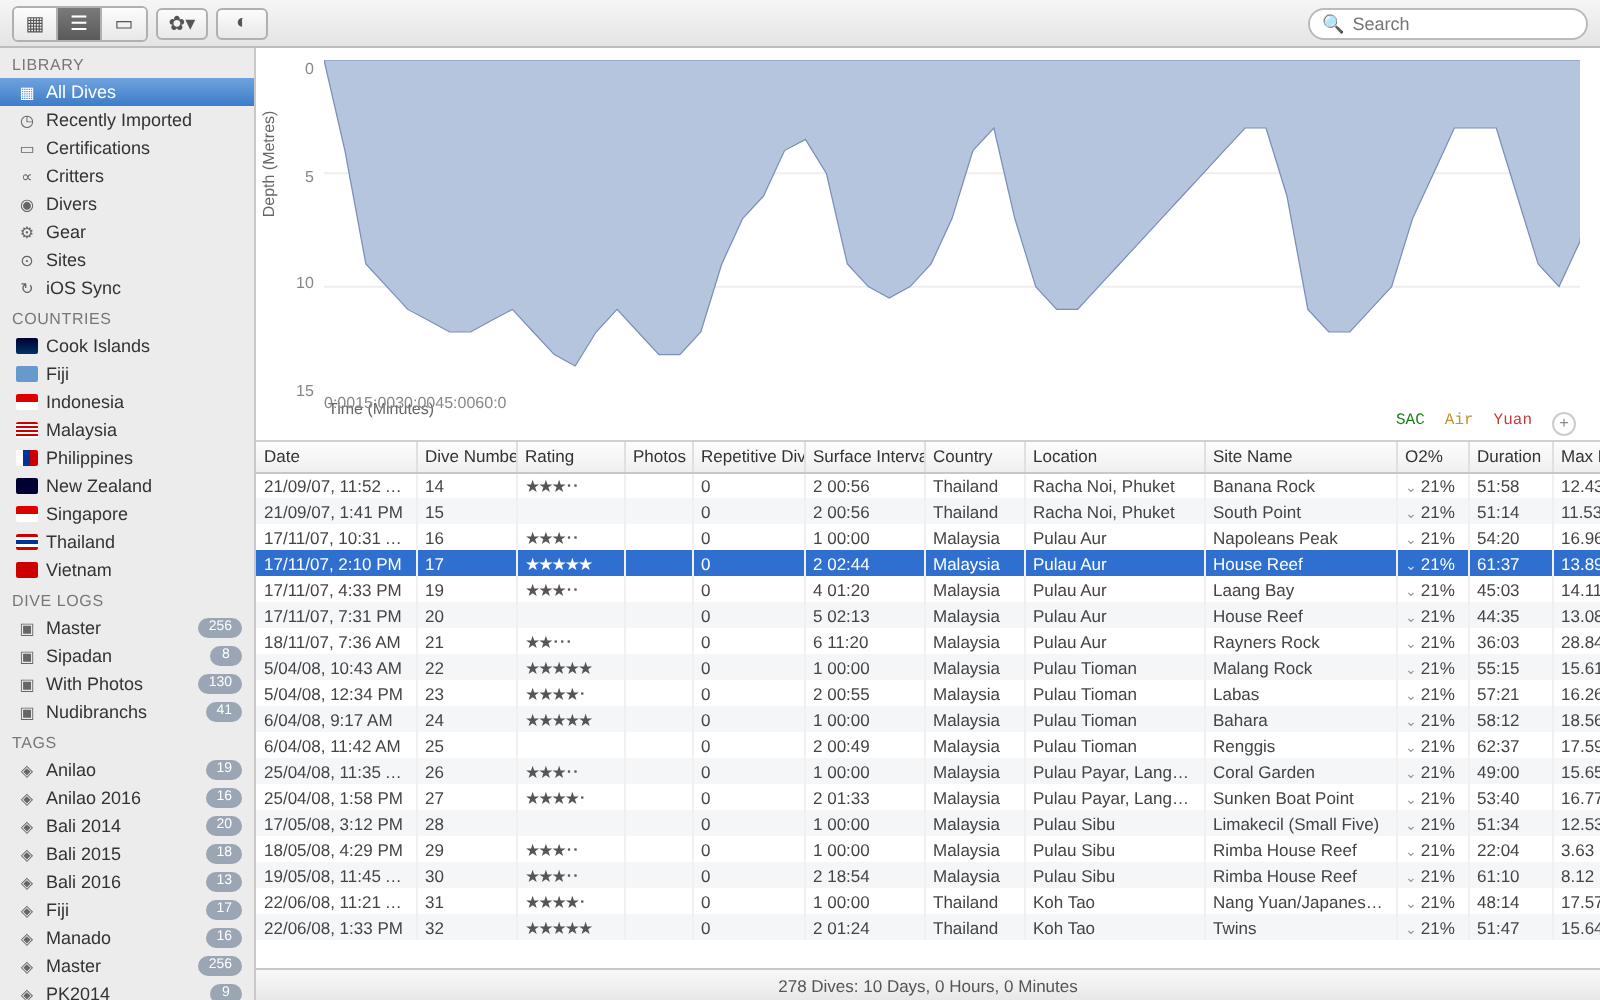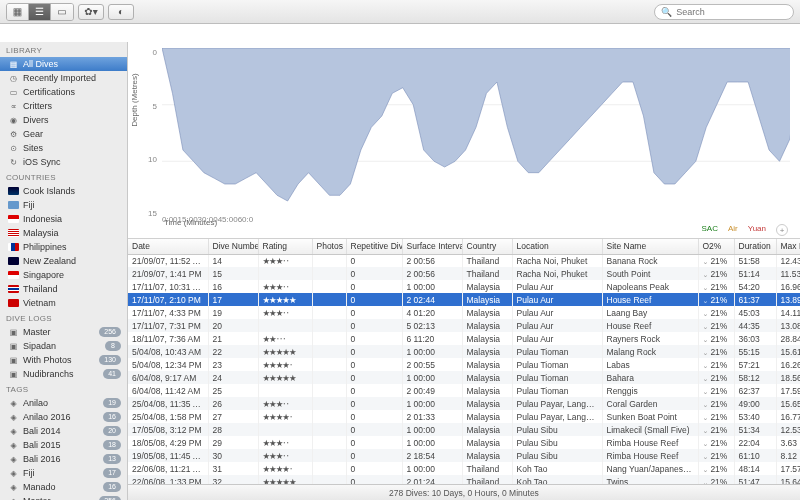--- a/index.html
+++ b/index.html
@@ -12,21 +12,21 @@
 .segmented > span { width: 22px; height: 16px; display: flex; align-items: center; justify-content: center; background: linear-gradient(#fcfcfc,#e8e8e8); border-right: 1px solid #b0b0b0; font-size: 10px; color: #555; cursor: pointer; }
 .segmented > span:last-child { border-right: none; }
 .segmented > span.active { background: linear-gradient(#7a7a7a,#5a5a5a); color: #fff; }
 .tbtn { width: 26px; height: 16px; border: 1px solid #b0b0b0; border-radius: 3px; background: linear-gradient(#fcfcfc,#e8e8e8); display: flex; align-items: center; justify-content: center; font-size: 10px; color: #555; cursor: pointer; }
 .spacer { flex: 1; }
 .search { width: 140px; height: 16px; border: 1px solid #bbb; border-radius: 8px; background: #fff; display: flex; align-items: center; padding: 0 6px; gap: 4px; }
 .search input { border: none; outline: none; font-size: 9px; width: 100%; }
 .search .sicon { color: #888; font-size: 9px; }
 
 
-.body { flex: 1; display: flex; min-height: 0; margin-top: 18px; }
+.body { flex: 1; display: flex; min-height: 0; }
 
 
 .sidebar { width: 128px; background: #ececec; border-right: 1px solid #c8c8c8; overflow-y: auto; font-size: 9px; }
 .shdr { padding: 4px 6px 2px; font-size: 8px; color: #777; letter-spacing: 0.3px; }
 .srow { display: flex; align-items: center; padding: 1px 6px 1px 8px; height: 14px; cursor: pointer; gap: 4px; }
 .srow.sel { background: linear-gradient(#6fa3de,#3d7cc9); color: #fff; }
 .srow .sicon2 { width: 11px; height: 9px; display: inline-flex; align-items: center; justify-content: center; font-size: 8px; color: #666; }
 .srow.sel .sicon2 { color: #fff; }
 .srow .flag { width: 11px; height: 8px; border-radius: 1px; background: #bbb; display: inline-block; }
 .srow .lbl { flex: 1; white-space: nowrap; overflow: hidden; text-overflow: ellipsis; }
@@ -35,21 +35,21 @@
 
 .main { flex: 1; display: flex; flex-direction: column; min-width: 0; }
 
 
 .chart-wrap { height: 196px; position: relative; padding: 6px 10px 4px 34px; }
 .chart-svg { width: 100%; height: 170px; }
 .ylabel { position: absolute; left: 2px; top: 50%; transform: rotate(-90deg) translateX(25%); transform-origin: left top; font-size: 8px; color: #666; }
 .xlabel { font-size: 8px; color: #666; padding-left: 2px; margin-top: -2px; }
 .xticks { position: absolute; left: 34px; right: 10px; bottom: 14px; display: flex; justify-content: flex-start; font-size: 8px; color: #888; }
 .yticks { position: absolute; left: 20px; top: 6px; height: 170px; display: flex; flex-direction: column; justify-content: space-between; font-size: 8px; color: #888; text-align: right; }
-.chart-legend { position: absolute; right: 12px; bottom: 2px; display: flex; gap: 10px; font-size: 8px; }
+.chart-legend { position: absolute; right: 12px; bottom: 2px; display: flex; gap: 10px; font-size: 8px; font-family: Liberation Mono, monospace; }
 .chart-legend span.sac { color: #1a7f1a; }
 .chart-legend span.air { color: #c98f2d; }
 .chart-legend span.temp { color: #c43b3b; }
 .chart-legend .plus { width: 12px; height: 12px; border: 1px solid #ccc; border-radius: 6px; display: inline-flex; align-items: center; justify-content: center; color: #888; cursor: pointer; }
 
 
 .table-wrap { flex: 1; overflow: auto; border-top: 1px solid #d0d0d0; }
 table { width: 100%; border-collapse: collapse; table-layout: fixed; font-size: 8.5px; }
 th { background: linear-gradient(#fdfdfd,#efefef); border-bottom: 1px solid #c8c8c8; border-right: 1px solid #e0e0e0; padding: 2px 4px; text-align: left; font-weight: 400; color: #333; position: sticky; top: 0; height: 15px; white-space: nowrap; overflow: hidden; }
 td { padding: 1px 4px; border-right: 1px solid #f0f0f0; height: 13px; white-space: nowrap; overflow: hidden; text-overflow: ellipsis; color: #444; }

